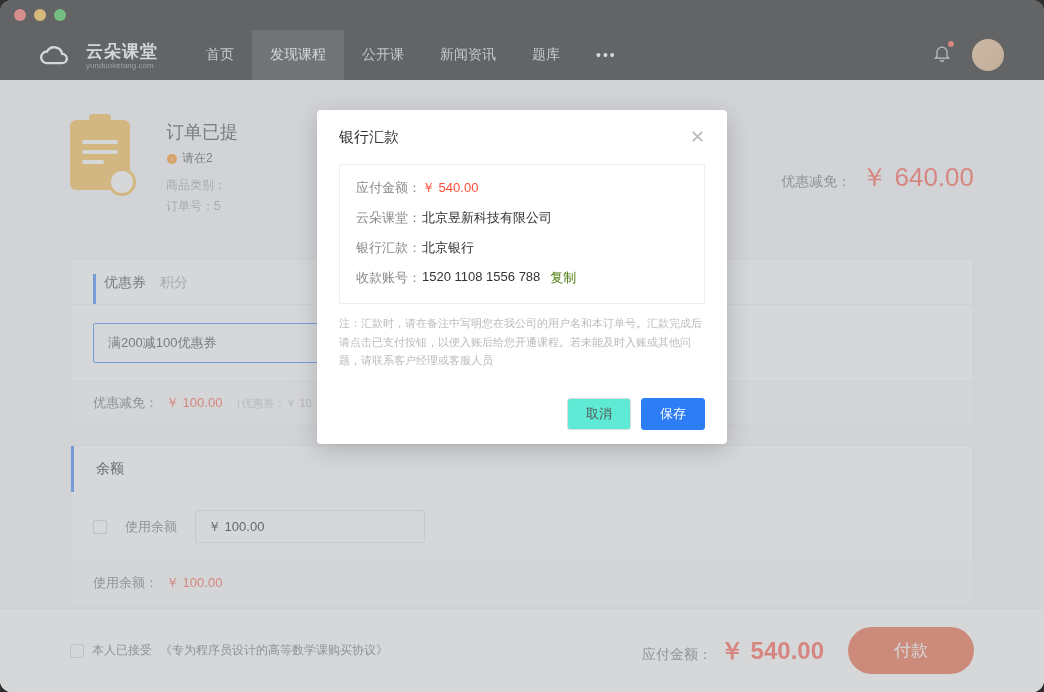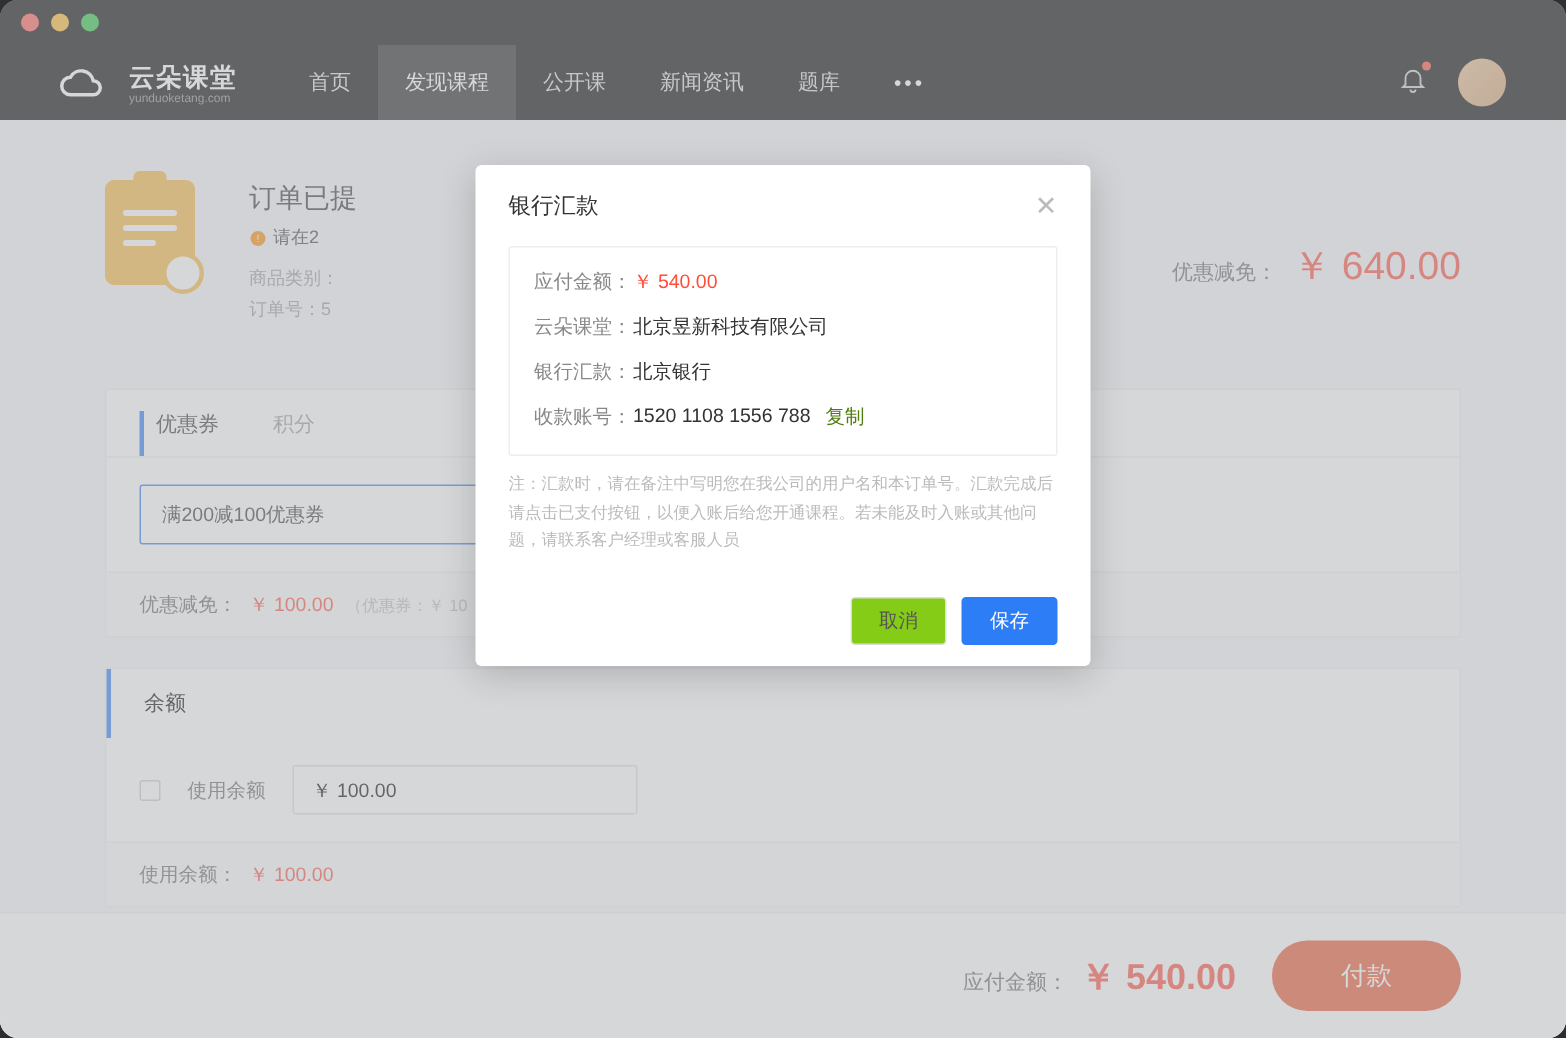--- a/index.html
+++ b/index.html
@@ -137,21 +137,21 @@
     .order-total .price { color: #ff4d3a; font-size: 26px; font-weight: 500; }
     .section {
       background: #fff;
       border: 1px solid #eee;
       border-radius: 2px;
       margin-top: 20px;
     }
     .section-tabs {
       display: flex;
       padding: 14px 22px 0;
-      gap: 36px;
+      gap: 14px;
       border-bottom: 1px solid #f0f0f0;
     }
     .section-tab {
       font-size: 14px;
       color: #333;
       padding-bottom: 12px;
       cursor: pointer;
     }
     .tab-mark {
       border-left: 3px solid #2d7df6;
@@ -282,21 +282,21 @@
       display: flex;
       justify-content: flex-end;
       gap: 10px;
     }
     .btn {
       padding: 6px 18px;
       font-size: 13px;
       border-radius: 3px;
       cursor: pointer;
     }
-    .btn-default { background: #84cc16; border: 1px solid #ddd; color: #555; }
+    .btn-default { background: #5eead4; border: 1px solid #ddd; color: #555; }
     .btn-primary { background: #2d7df6; border: 1px solid #2d7df6; color: #fff; }
   </style>
 </head>
 <body>
 
 <div class="window">
   <div class="titlebar">
     <div class="dot red"></div>
     <div class="dot yellow"></div>
     <div class="dot green"></div>
@@ -383,20 +383,25 @@
         <input class="balance-input" value="￥ 100.00" style="">
       </div>
       <div class="discount-row">
         <span>使用余额：</span>
         <span class="amt">￥ 100.00</span>
       </div>
     </div>
   </div>
 
   <div class="footer-bar">
+    <div class="agree">
+      <div class="checkbox"></div>
+      <span>本人已接受</span>
+      <a href="#">《专为程序员设计的高等数学课购买协议》</a>
+    </div>
     <div class="footer-right">
       <div class="payable">
         <span>应付金额：</span>
         <span class="price">￥ 540.00</span>
       </div>
       <button class="pay-btn">付款</button>
     </div>
   </div>
 
   <div class="overlay">

